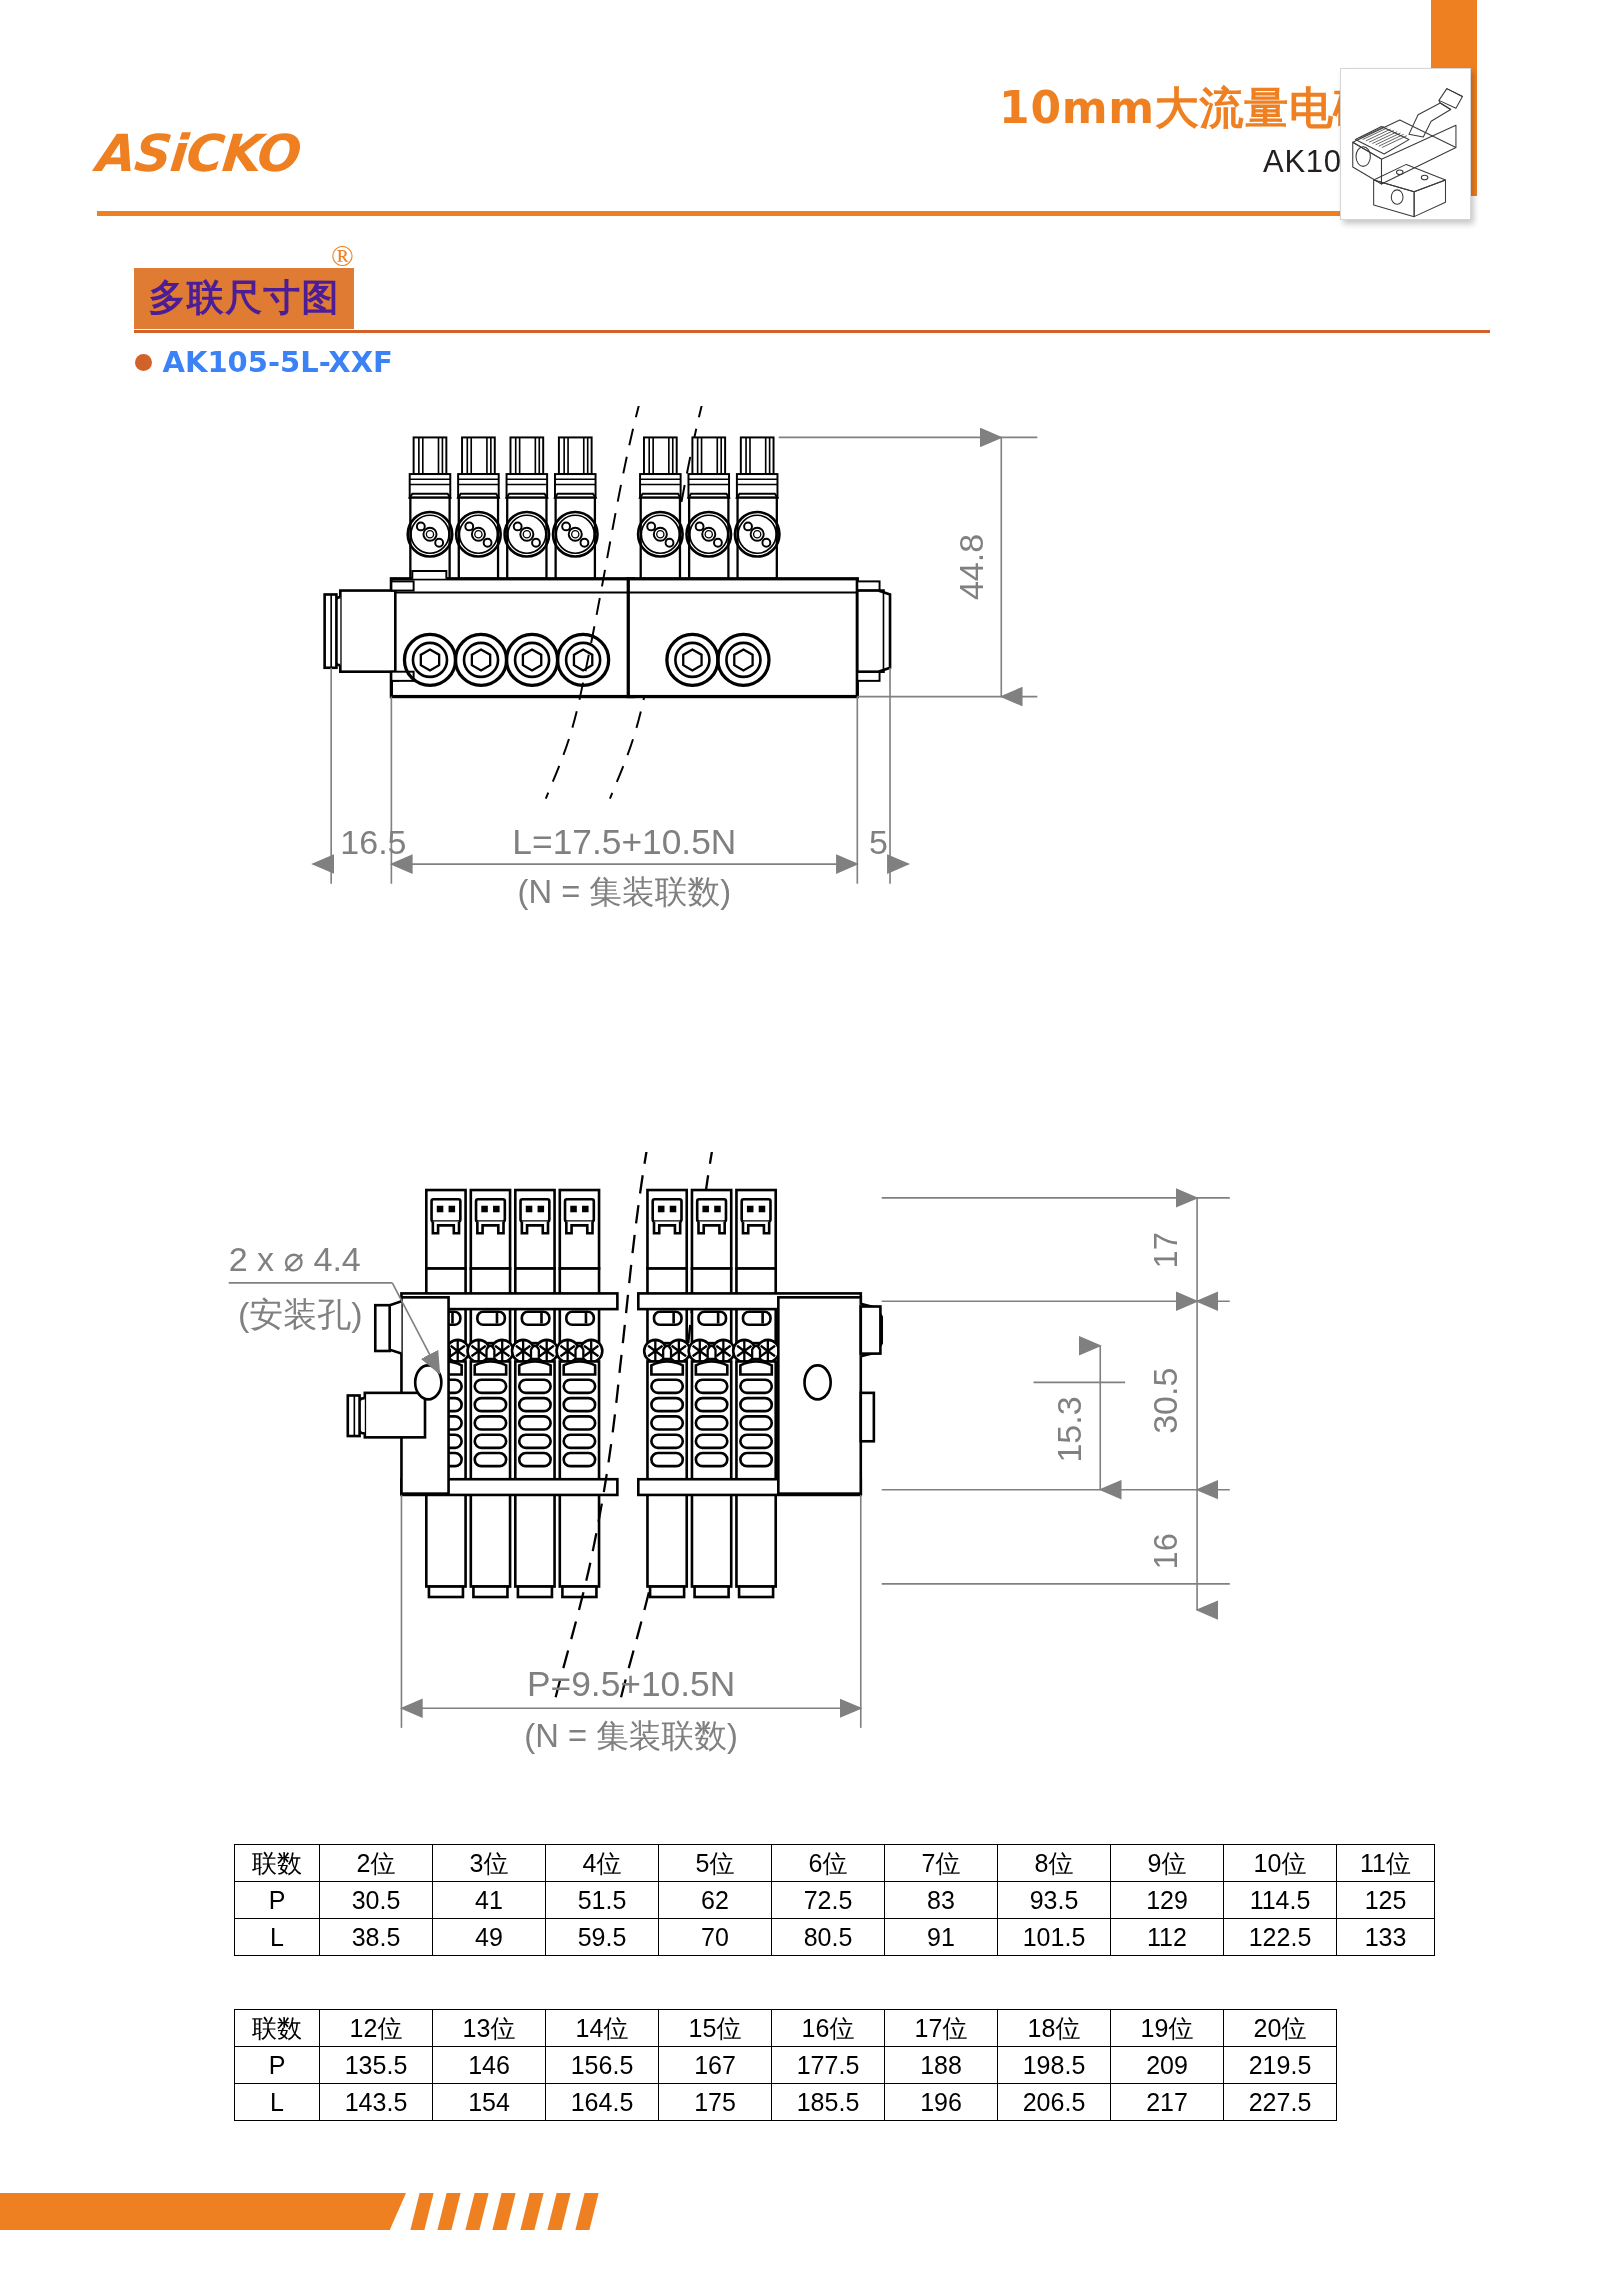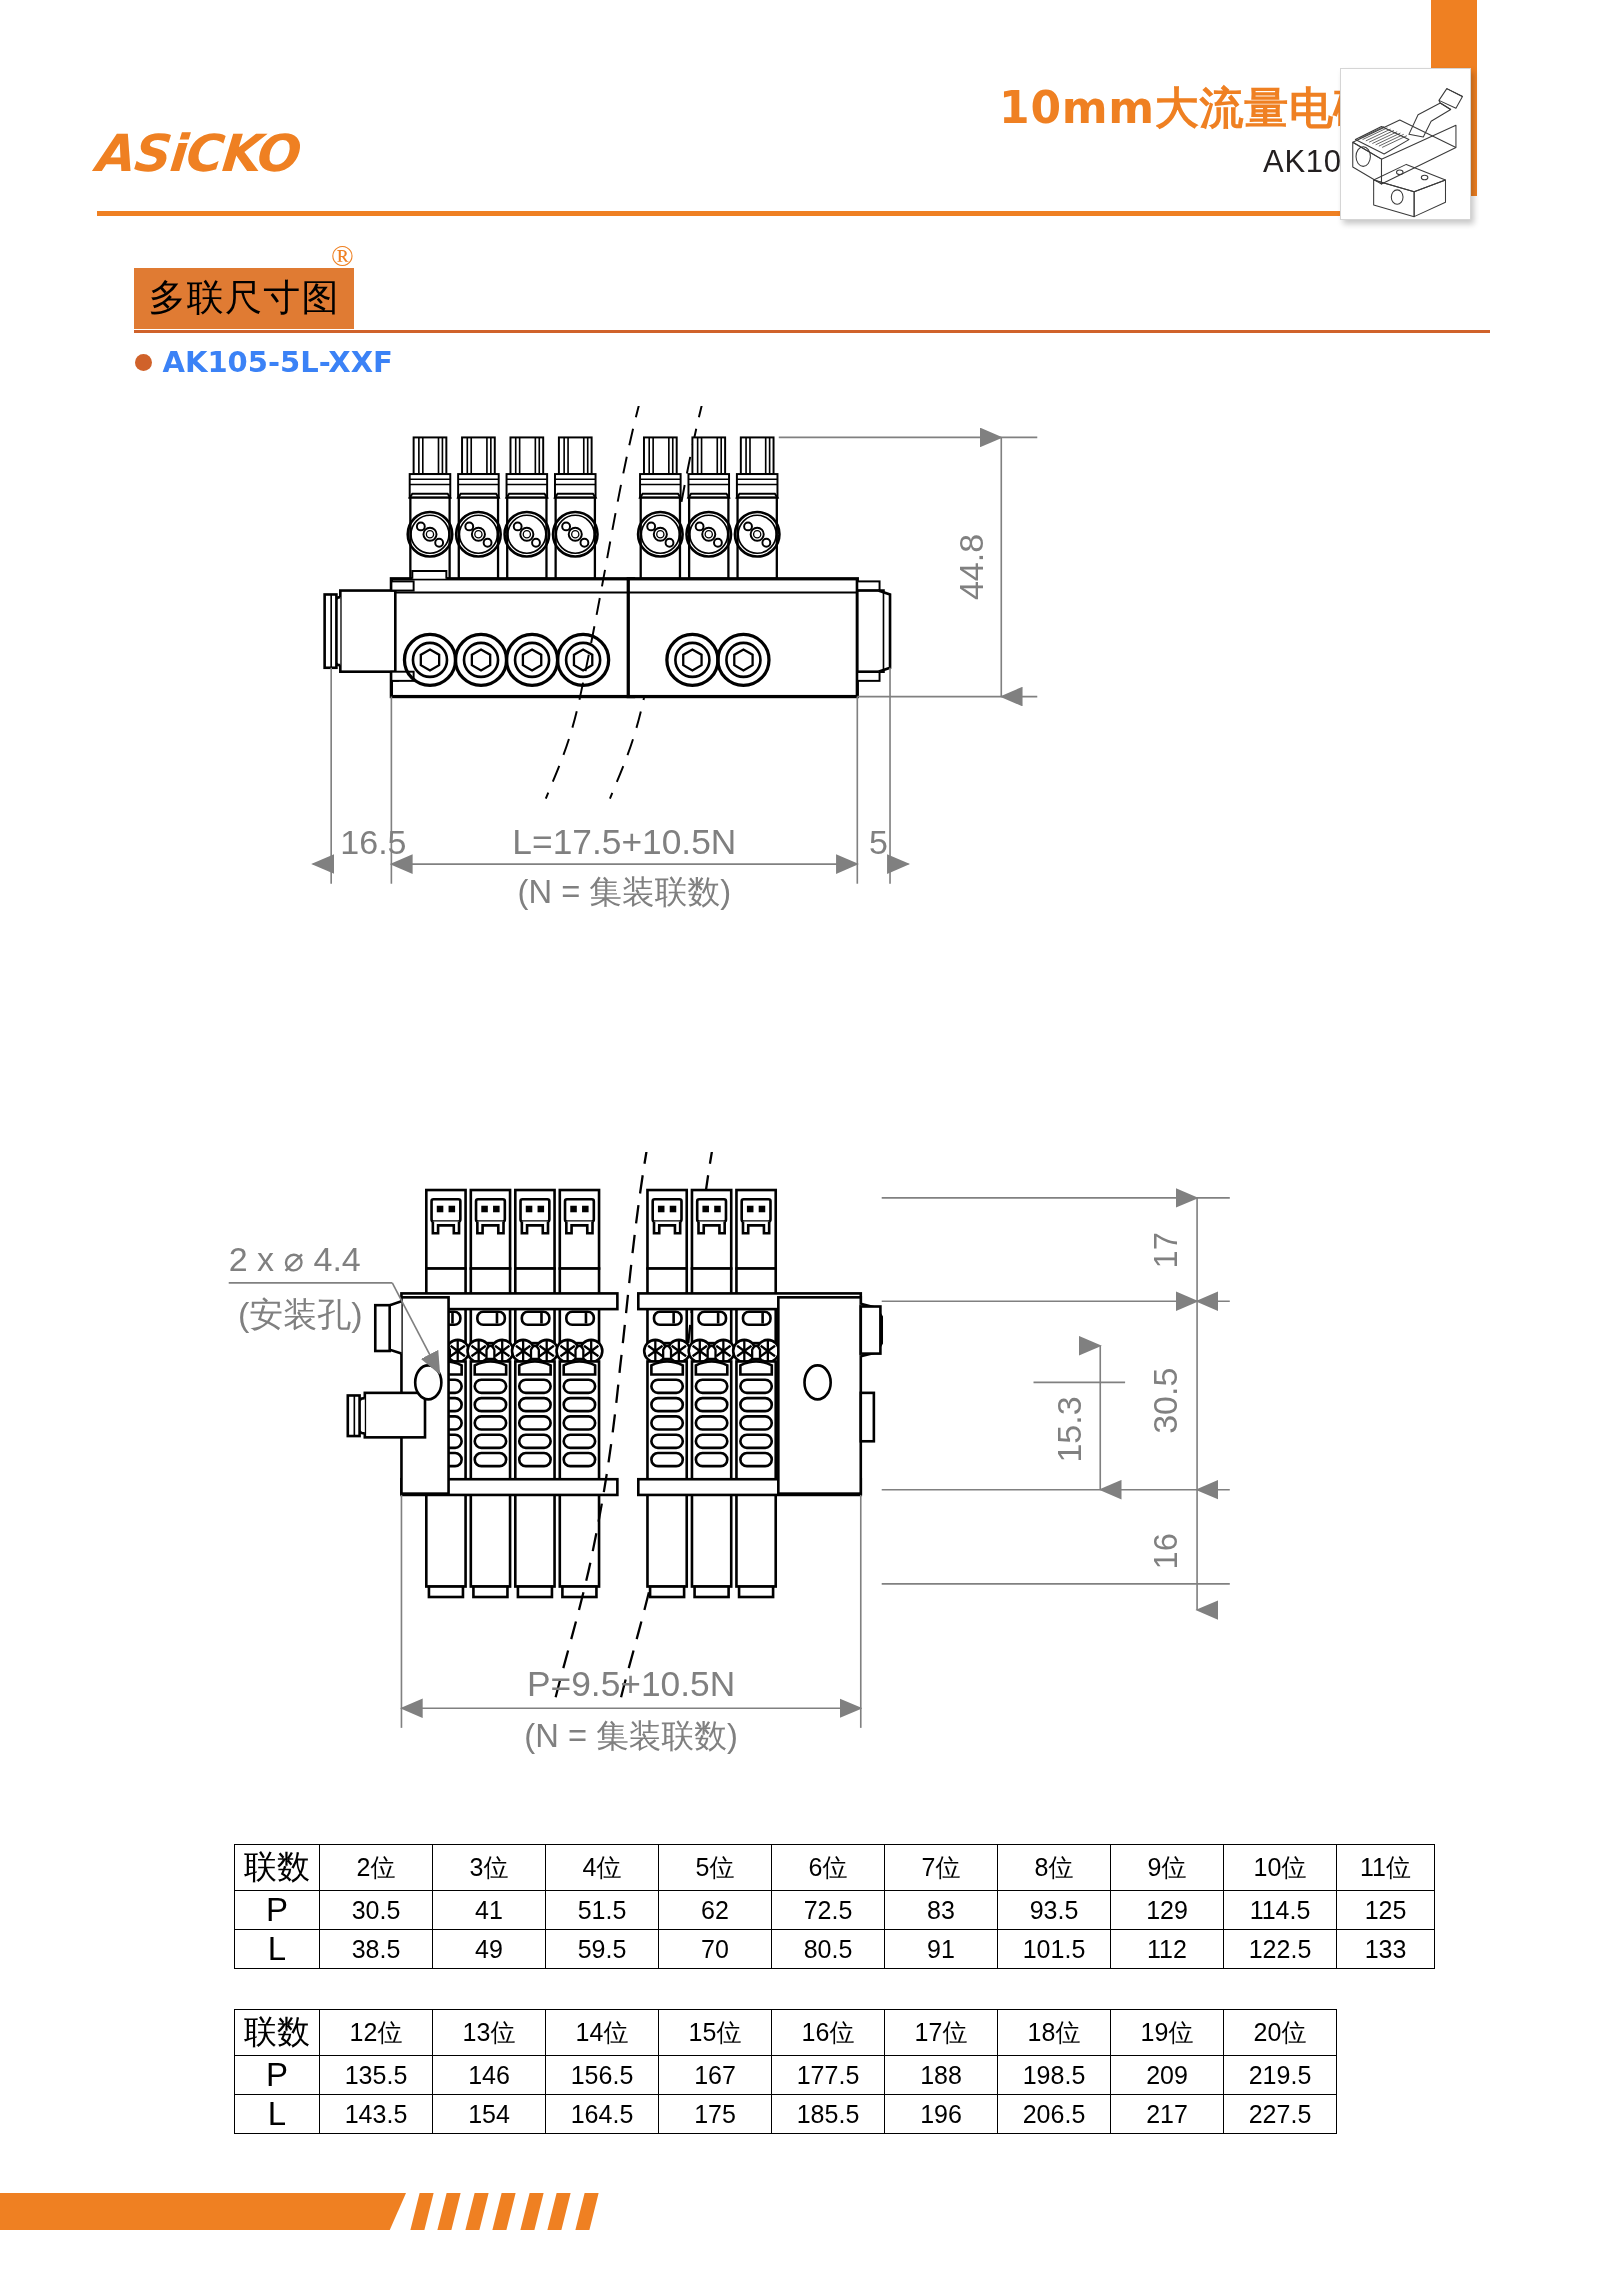--- a/index.html
+++ b/index.html
@@ -69,23 +69,23 @@
     background:#ffffff;
     border:1.3px solid #d5d5d5;
     box-shadow:3.3px 3.9px 5.9px rgba(0,0,0,0.22);
     overflow:hidden;
   }
 
   
   #section-badge {
     position:absolute; left:134px; top:268px;
     background:#e07b33;
-    color:#000000;
+    color:#4c1d95;
     font-family:"DejaVu Sans", sans-serif;
-    font-weight:normal;
+    font-weight:bold;
     font-size:37px;
     line-height:1;
     padding:10.5px 14.4px 13px 14.4px;
     letter-spacing:1.3px;
   }
   #section-rule {
     position:absolute; left:134px; top:330px;
     width:1356px; height:3.3px; background:#d0622a;
   }
 
@@ -123,21 +123,21 @@
   .dim-table td {
     border:1.3px solid #000;
     text-align:center;
     vertical-align:middle;
     font-size:25px;
     color:#000;
     height:37px;
     padding:0 2.6px;
     background:#fff;
   }
-  .dim-table td.rowhdr { width:85px; font-size:33px; }
+  .dim-table td.rowhdr { width:85px; font-size:25px; }
   .dim-table td.datacell { width:113px; }
   .dim-table td.lastcol { width:98px; }
   .dim-table tr.hdr td { font-weight:normal; }
 
   
   #table1 td.lastcol { border-left:1.3px solid #000; }
 
   
   #footer { position:absolute; left:0; top:2193px; width:1623px; height:37px; }
   #footer-bar {

